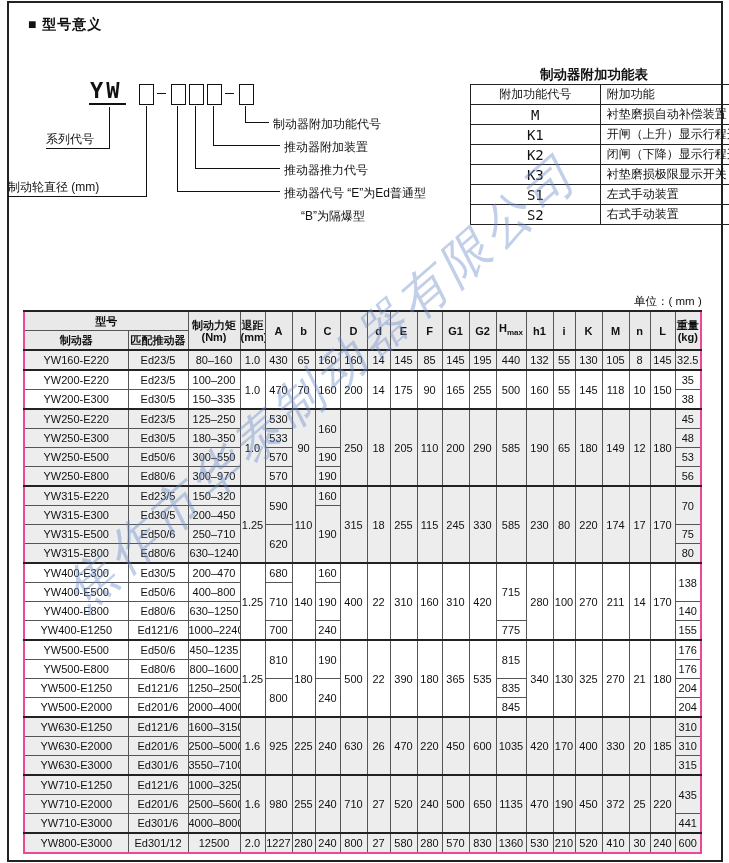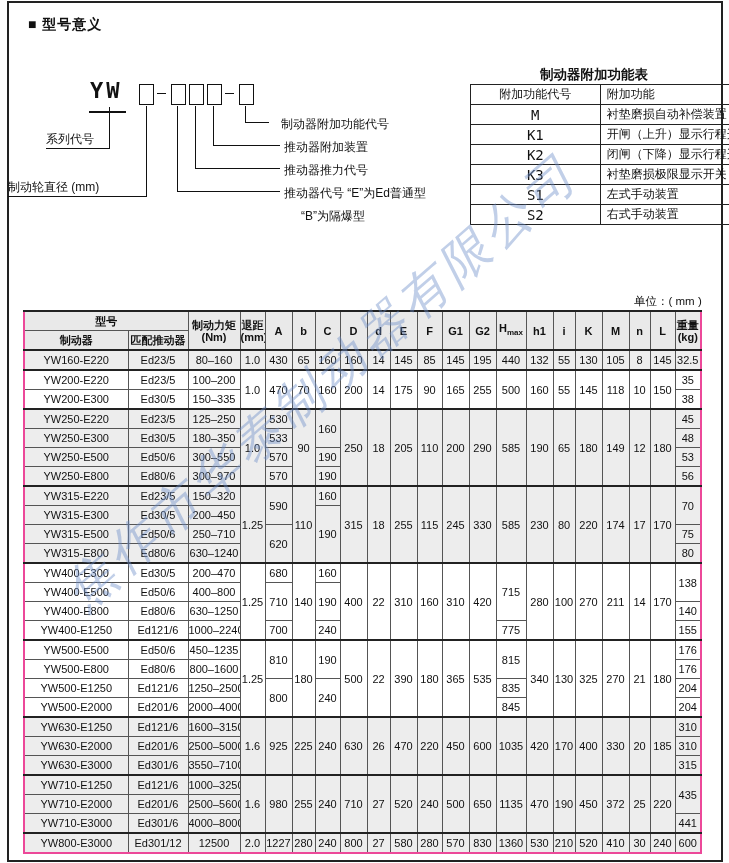--- a/index.html
+++ b/index.html
@@ -3,21 +3,21 @@
 <meta charset="utf-8">
 <style>
   html,body{margin:0;padding:0;background:#fff;}
   .page{position:relative;width:729px;height:863px;background:#fff;overflow:hidden;
         font-family:"Liberation Sans","DejaVu Sans",sans-serif;color:#111;}
   .frame{position:absolute;left:7px;top:1px;width:712px;height:857px;border:2px solid #222;}
   .sec-title{position:absolute;font-size:14px;font-weight:bold;letter-spacing:1px;}
   
   .yw{position:absolute;left:89px;top:79px;font-family:"DejaVu Sans Mono",monospace;
       font-size:22px;font-weight:bold;letter-spacing:3px;border-bottom:2px solid #111;
-      padding:0 3px 8px 1px;line-height:24px;}
+      padding:0 3px 0 1px;line-height:24px;}
   .dbox{position:absolute;top:84px;width:13px;height:19px;border:1.5px solid #111;background:#fff;}
   .ddash{position:absolute;top:93px;width:9px;border-top:1.5px solid #111;}
   .vline{position:absolute;width:1px;background:#111;}
   .hline{position:absolute;height:1px;background:#111;}
   .dlabel{position:absolute;font-size:12px;white-space:nowrap;}
   
   .func-wrap{position:absolute;left:470px;top:66px;width:248px;}
   .func-title{text-align:center;font-size:13.5px;font-weight:bold;}
   table.func{border-collapse:collapse;width:283px;border:1.5px solid #222;}
   table.func th,table.func td{border:1px solid #222;height:19px;font-size:12px;padding:0 0 0 6px;text-align:left;font-weight:normal;}
@@ -67,21 +67,21 @@
     <div class="hline" style="left:213px;top:145px;width:67px;"></div>
     <div class="vline" style="left:195px;top:106px;height:63px;"></div>
     <div class="hline" style="left:195px;top:168px;width:85px;"></div>
     <div class="vline" style="left:177px;top:106px;height:86px;"></div>
     <div class="hline" style="left:177px;top:191px;width:103px;"></div>
     <div class="hline" style="left:46px;top:148px;width:64px;"></div>
     <div class="vline" style="left:109px;top:107px;height:42px;"></div>
     <div class="hline" style="left:8px;top:196px;width:139px;"></div>
     <div class="vline" style="left:146px;top:106px;height:91px;"></div>
 
-    <div class="dlabel" style="left:273px;top:116px;margin-left:8px;">制动器附加功能代号</div>
+    <div class="dlabel" style="left:273px;top:116px;">制动器附加功能代号</div>
     <div class="dlabel" style="left:284px;top:139px;text-align:right;">推动器附加装置</div>
     <div class="dlabel" style="left:284px;top:162px;">推动器推力代号</div>
     <div class="dlabel" style="left:284px;top:185px;">推动器代号 “E”为Ed普通型</div>
     <div class="dlabel" style="left:301px;top:208px;">“B”为隔爆型</div>
     <div class="dlabel" style="left:46px;top:131px;">系列代号</div>
     <div class="dlabel" style="left:8px;top:179px;">制动轮直径 (mm)</div>
   </div>
 
   <div class="func-wrap">
     <div class="func-title">制动器附加功能表</div>

